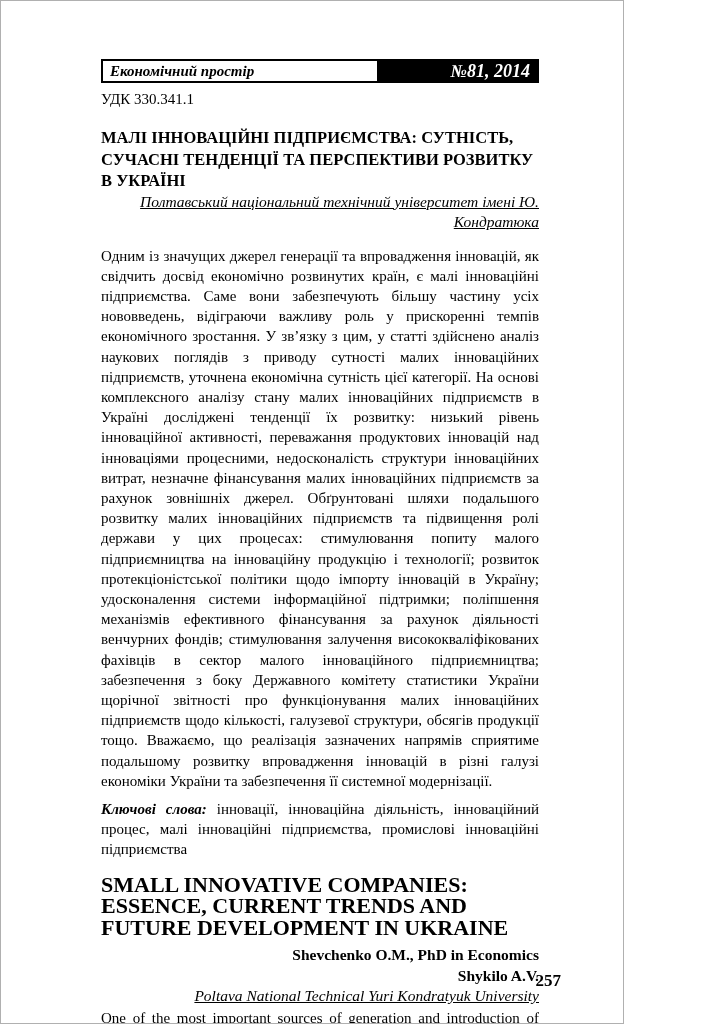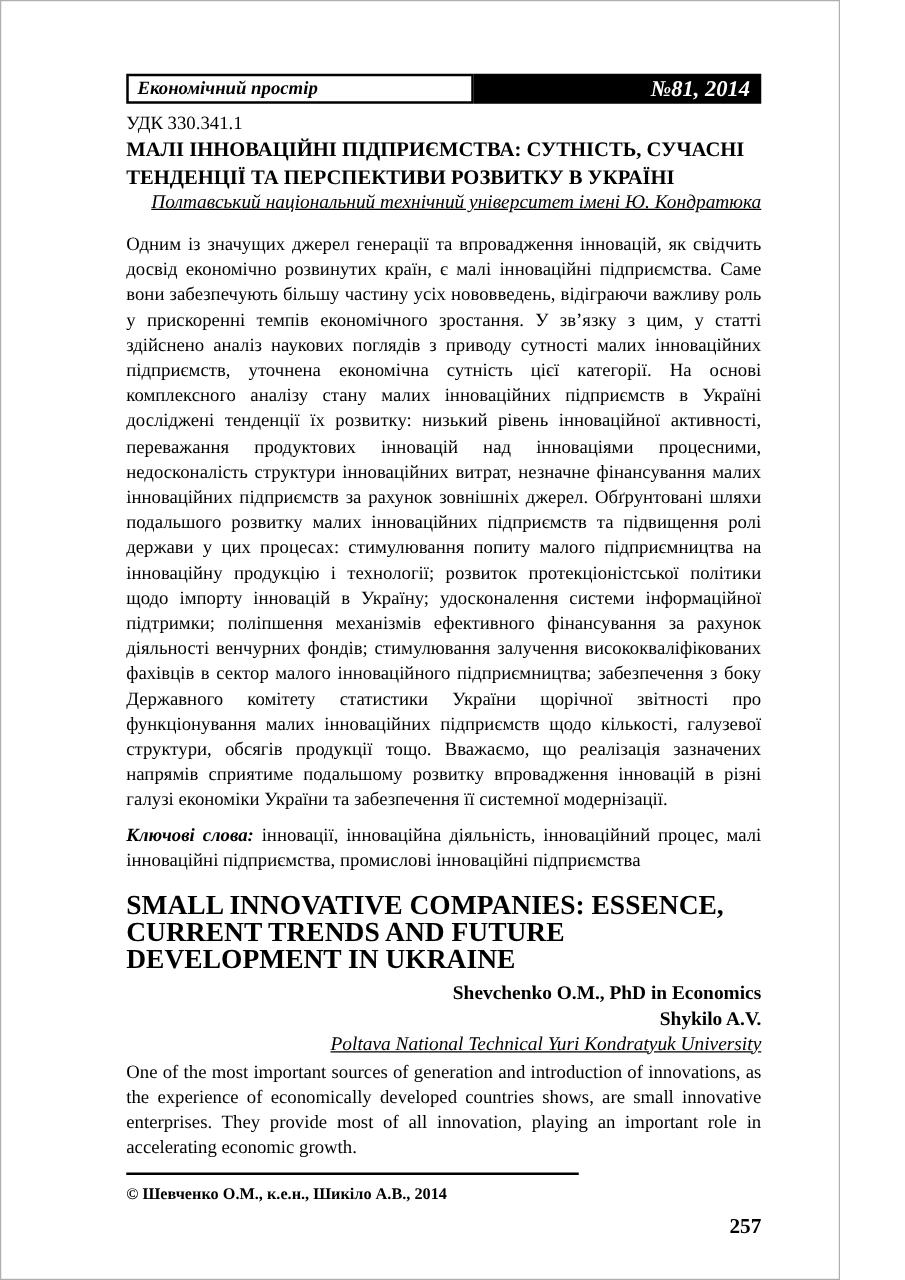--- a/index.html
+++ b/index.html
@@ -4,25 +4,25 @@
 <style>
   * { margin: 0; padding: 0; box-sizing: border-box; }
   html, body { background: #ffffff; }
   body {
     font-family: "Liberation Serif", "DejaVu Serif", serif;
     color: #000;
     width: 724px;
   }
   .page {
     position: relative;
-    width: 672px;
+    width: 624px;
     height: 1024px;
     background: #fff;
     border: 1px solid #b0b0b0;
-    padding: 58px 62px 0 100px;
+    padding: 58px 84px 0 100px;
     overflow: hidden;
   }
   
   .header-row { display: flex; height: 24px; }
   .journal-box {
     width: 278px;
     border: 2px solid #000;
     background: #fff;
     display: flex; align-items: center;
     padding-left: 7px;
@@ -31,20 +31,21 @@
   .issue-bar {
     flex: 1;
     background: #000;
     color: #fff;
     display: flex; align-items: center; justify-content: flex-end;
     padding-right: 9px;
     font-size: 18px; font-weight: bold; font-style: italic;
   }
   .udc { margin-top: 6px; font-size: 15px; line-height: 20px; }
   .title-uk {
+    margin-top: 18px;
     font-size: 16.5px; font-weight: bold;
     line-height: 21.5px;
   }
   .authors {
     margin-top: 6px;
     text-align: right;
     font-weight: bold;
     font-size: 15.5px; line-height: 21px;
   }
   .affiliation {

